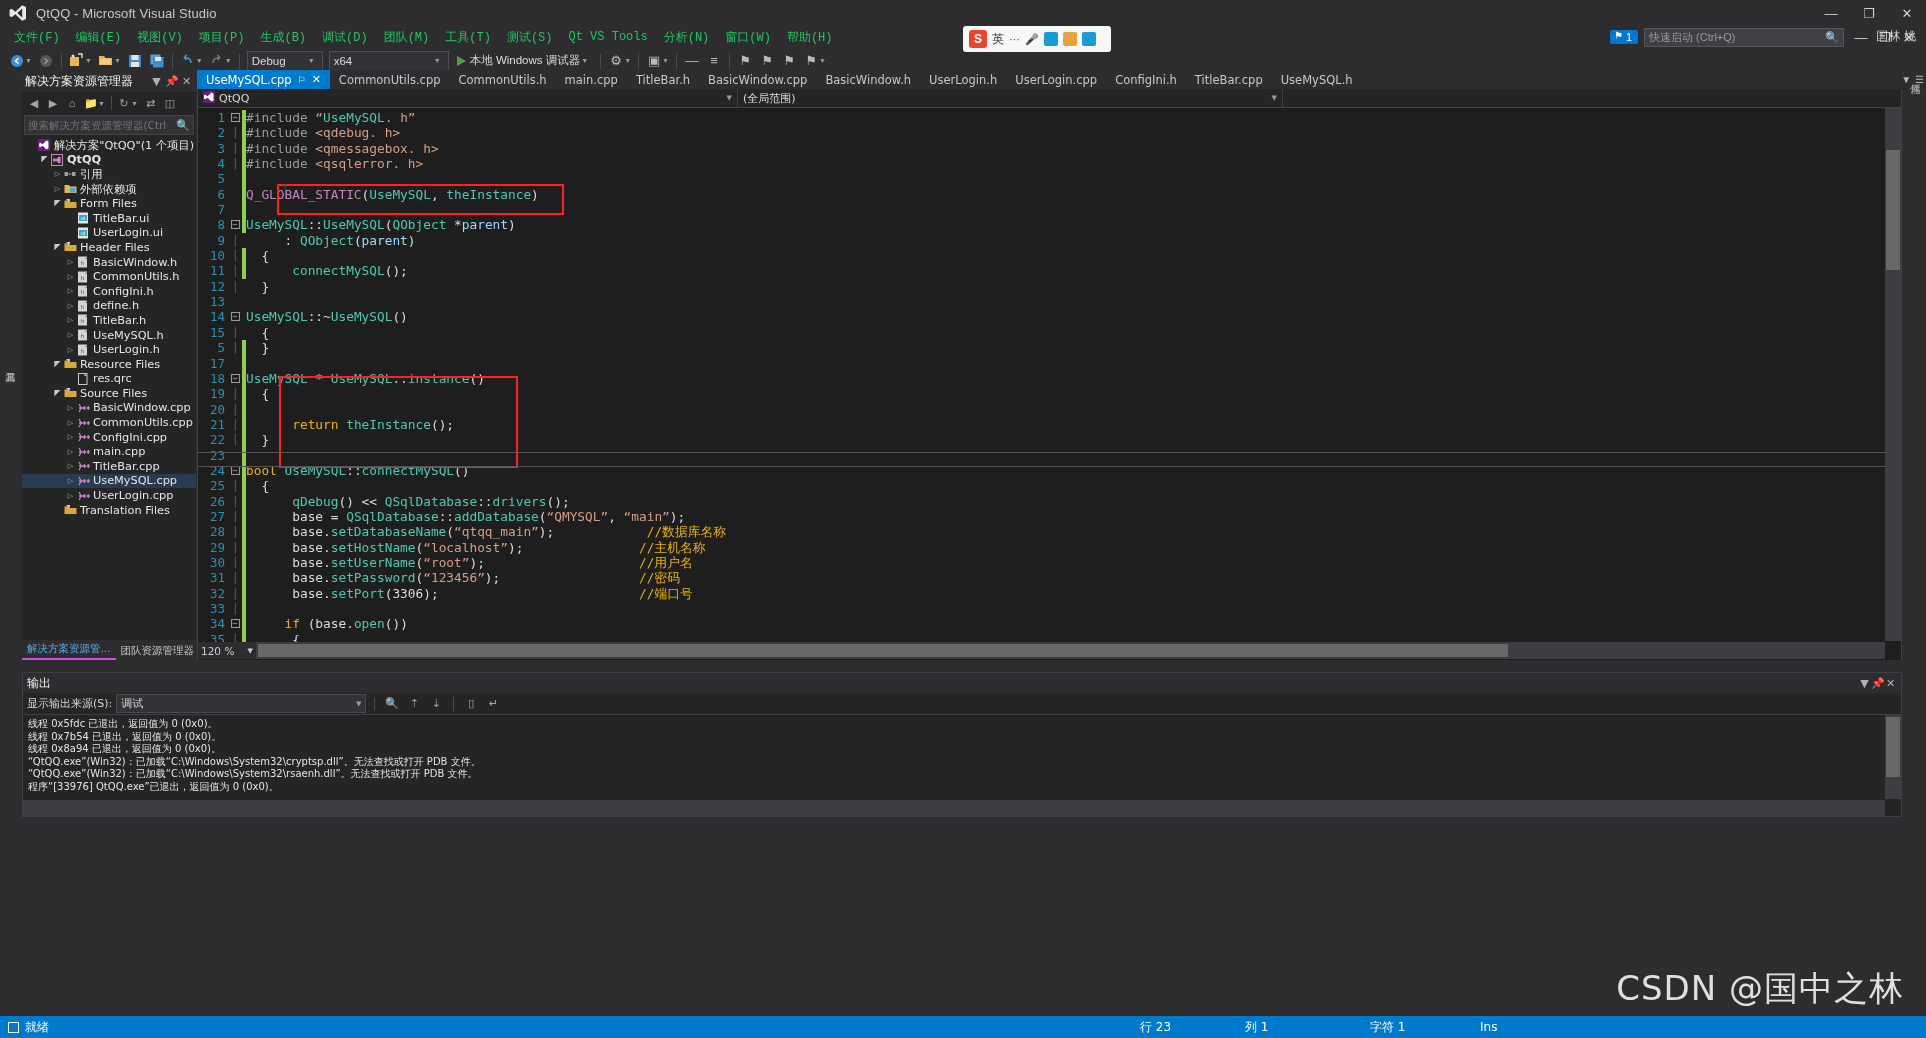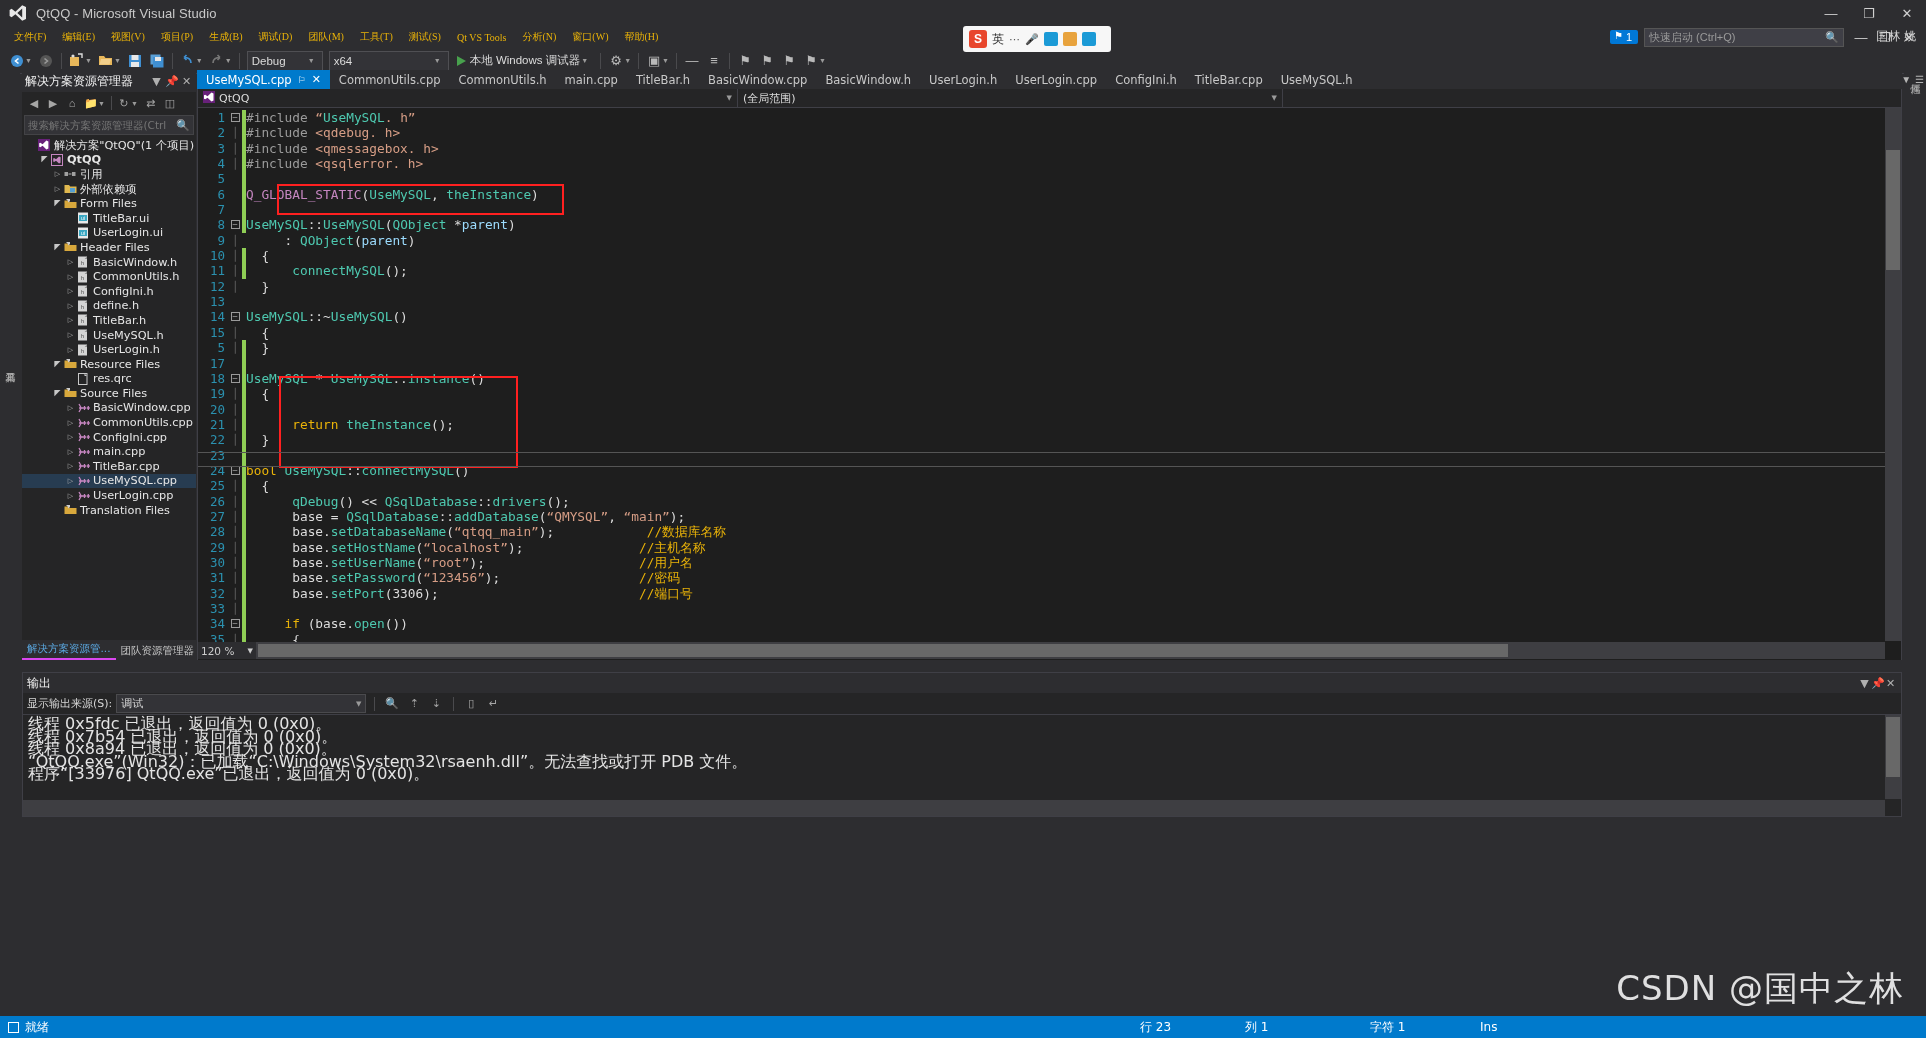--- a/index.html
+++ b/index.html
@@ -27,22 +27,22 @@
     width: 38px; height: 26px; display: flex; align-items: center; justify-content: center;
     color: #d0d0d0; font-size: 13px;
   }
 
   
   .menubar {
     position: absolute; top: 26px; left: 0; width: 1926px; height: 22px;
     background: #2d2d30; display: flex; align-items: center; padding-left: 6px;
   }
   .menu-item {
-    font-size: 10px; color: #eab308; padding: 2px 8px; white-space: nowrap;
-    font-family: Liberation Serif, serif;
+    font-size: 12px; color: #22c55e; padding: 2px 8px; white-space: nowrap;
+    font-family: Liberation Mono, monospace;
   }
   .menubar-right { position: absolute; right: 6px; top: 26px; height: 22px; display: flex; align-items: center; gap: 6px; }
   .notif-pill {
     background: #0078d7; color: #fff; font-size: 11px; border-radius: 2px;
     padding: 1px 6px 1px 16px; position: relative;
   }
   .notif-pill::before {
     content: "\2691"; position: absolute; left: 4px; top: 0px; font-size: 10px;
   }
   .quicklaunch {
@@ -232,21 +232,21 @@
   }
   .out-lbl { font-size: 11px; color: #d6d6d6; font-family: "DejaVu Sans", sans-serif; }
   .out-combo {
     width: 250px; height: 19px; background: #333337; border: 1px solid #4a4a4d;
     font-size: 11px; color: #dcdcdc; display: flex; align-items: center;
     padding: 0 4px; justify-content: space-between; font-family: "DejaVu Sans", sans-serif;
   }
   .out-tb { width: 18px; height: 18px; display: flex; align-items: center; justify-content: center; font-size: 11px; color: #a6a6a6; }
   .out-body {
     position: relative; height: 101px; overflow: hidden; padding: 3px 5px;
-    font-family: "DejaVu Sans", sans-serif; font-size: 16px; color: #e4e4e4;
+    font-family: "DejaVu Sans", sans-serif; font-size: 10px; color: #e4e4e4;
     background: #252526;
   }
   .out-body div { height: 12.6px; line-height: 12.6px; white-space: pre; }
   .out-scroll { position: absolute; right: 0; top: 42px; width: 16px; bottom: 17px; background: #3e3e42; }
   .out-sthumb { position: absolute; right: 1px; top: 2px; width: 14px; height: 60px; background: #686868; }
   .out-hscroll { position: absolute; left: 0; right: 16px; bottom: 0; height: 16px; background: #3e3e42; }
 
   
   .statusbar {
     position: absolute; left: 0; bottom: 0; width: 1926px; height: 22px;
@@ -995,20 +995,21 @@
       <span class="out-tb">⇡</span>
       <span class="out-tb">⇣</span>
       <span style="width:1px;height:14px;background:#4a4a4d;margin:0 4px"></span>
       <span class="out-tb">▯</span>
       <span class="out-tb">↵</span>
     </div>
     <div class="out-body" id="out-body">
         <div>线程 0x5fdc 已退出，返回值为 0 (0x0)。</div>
         <div>线程 0x7b54 已退出，返回值为 0 (0x0)。</div>
         <div>线程 0x8a94 已退出，返回值为 0 (0x0)。</div>
+        <div>“QtQQ.exe”(Win32)：已加载“C:\Windows\System32\cryptsp.dll”。无法查找或打开 PDB 文件。</div>
         <div>“QtQQ.exe”(Win32)：已加载“C:\Windows\System32\rsaenh.dll”。无法查找或打开 PDB 文件。</div>
         <div>程序“[33976] QtQQ.exe”已退出，返回值为 0 (0x0)。</div>
       </div>
     <div class="out-scroll">
       <div class="out-sthumb"></div>
     </div>
     <div class="out-hscroll"></div>
   </div>
 
   <div class="watermark">CSDN @国中之林</div>

